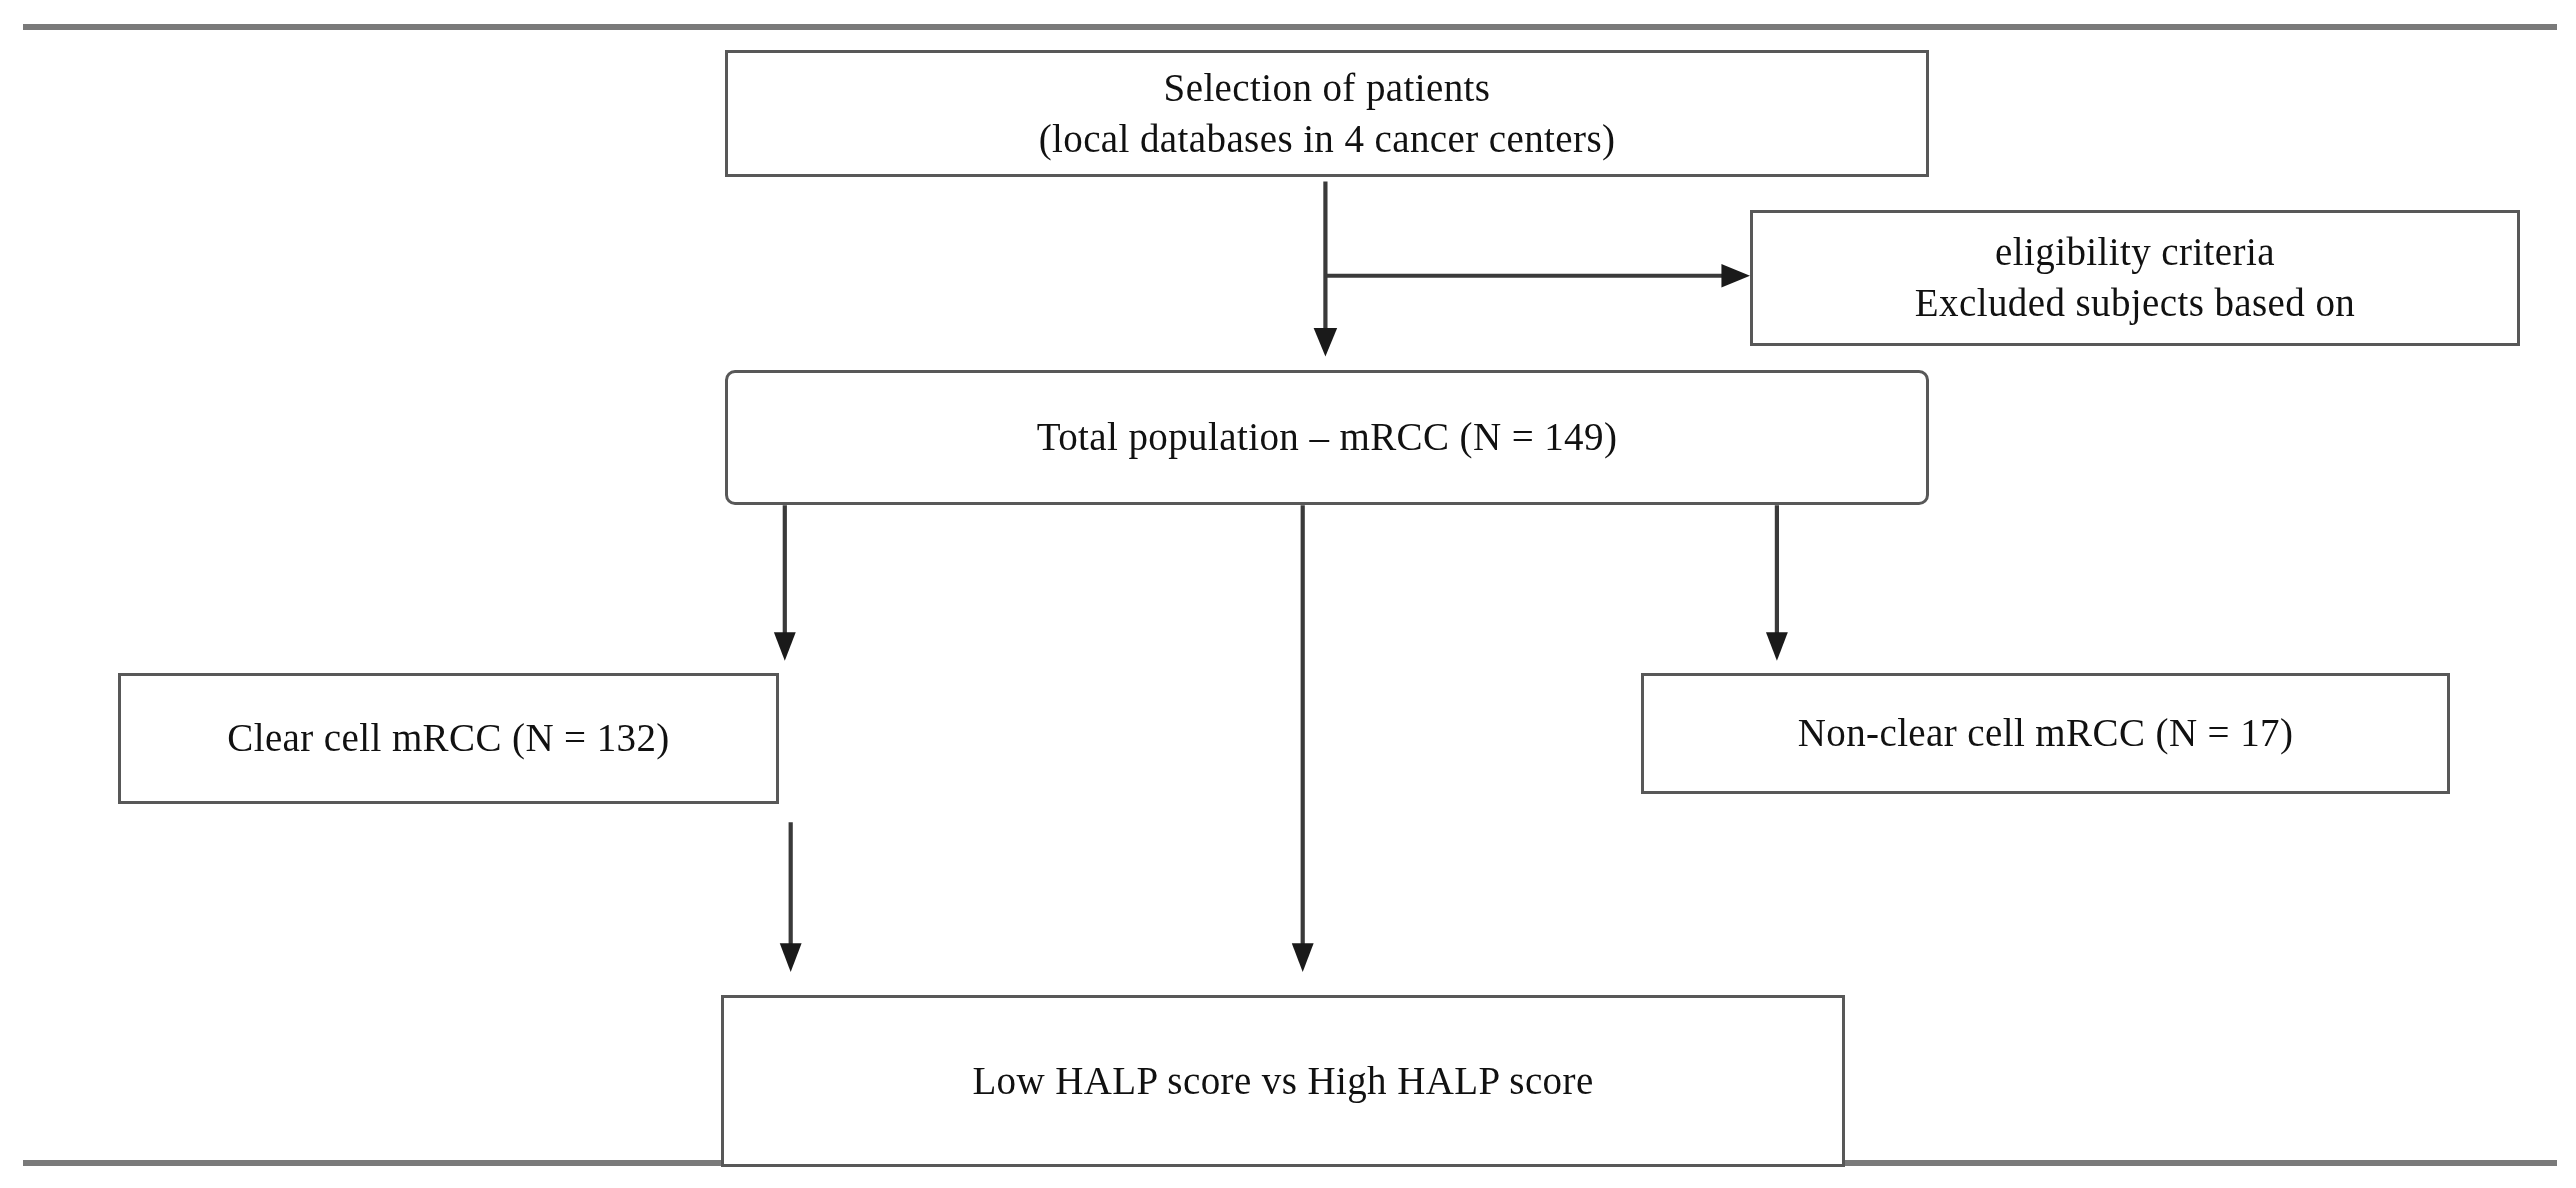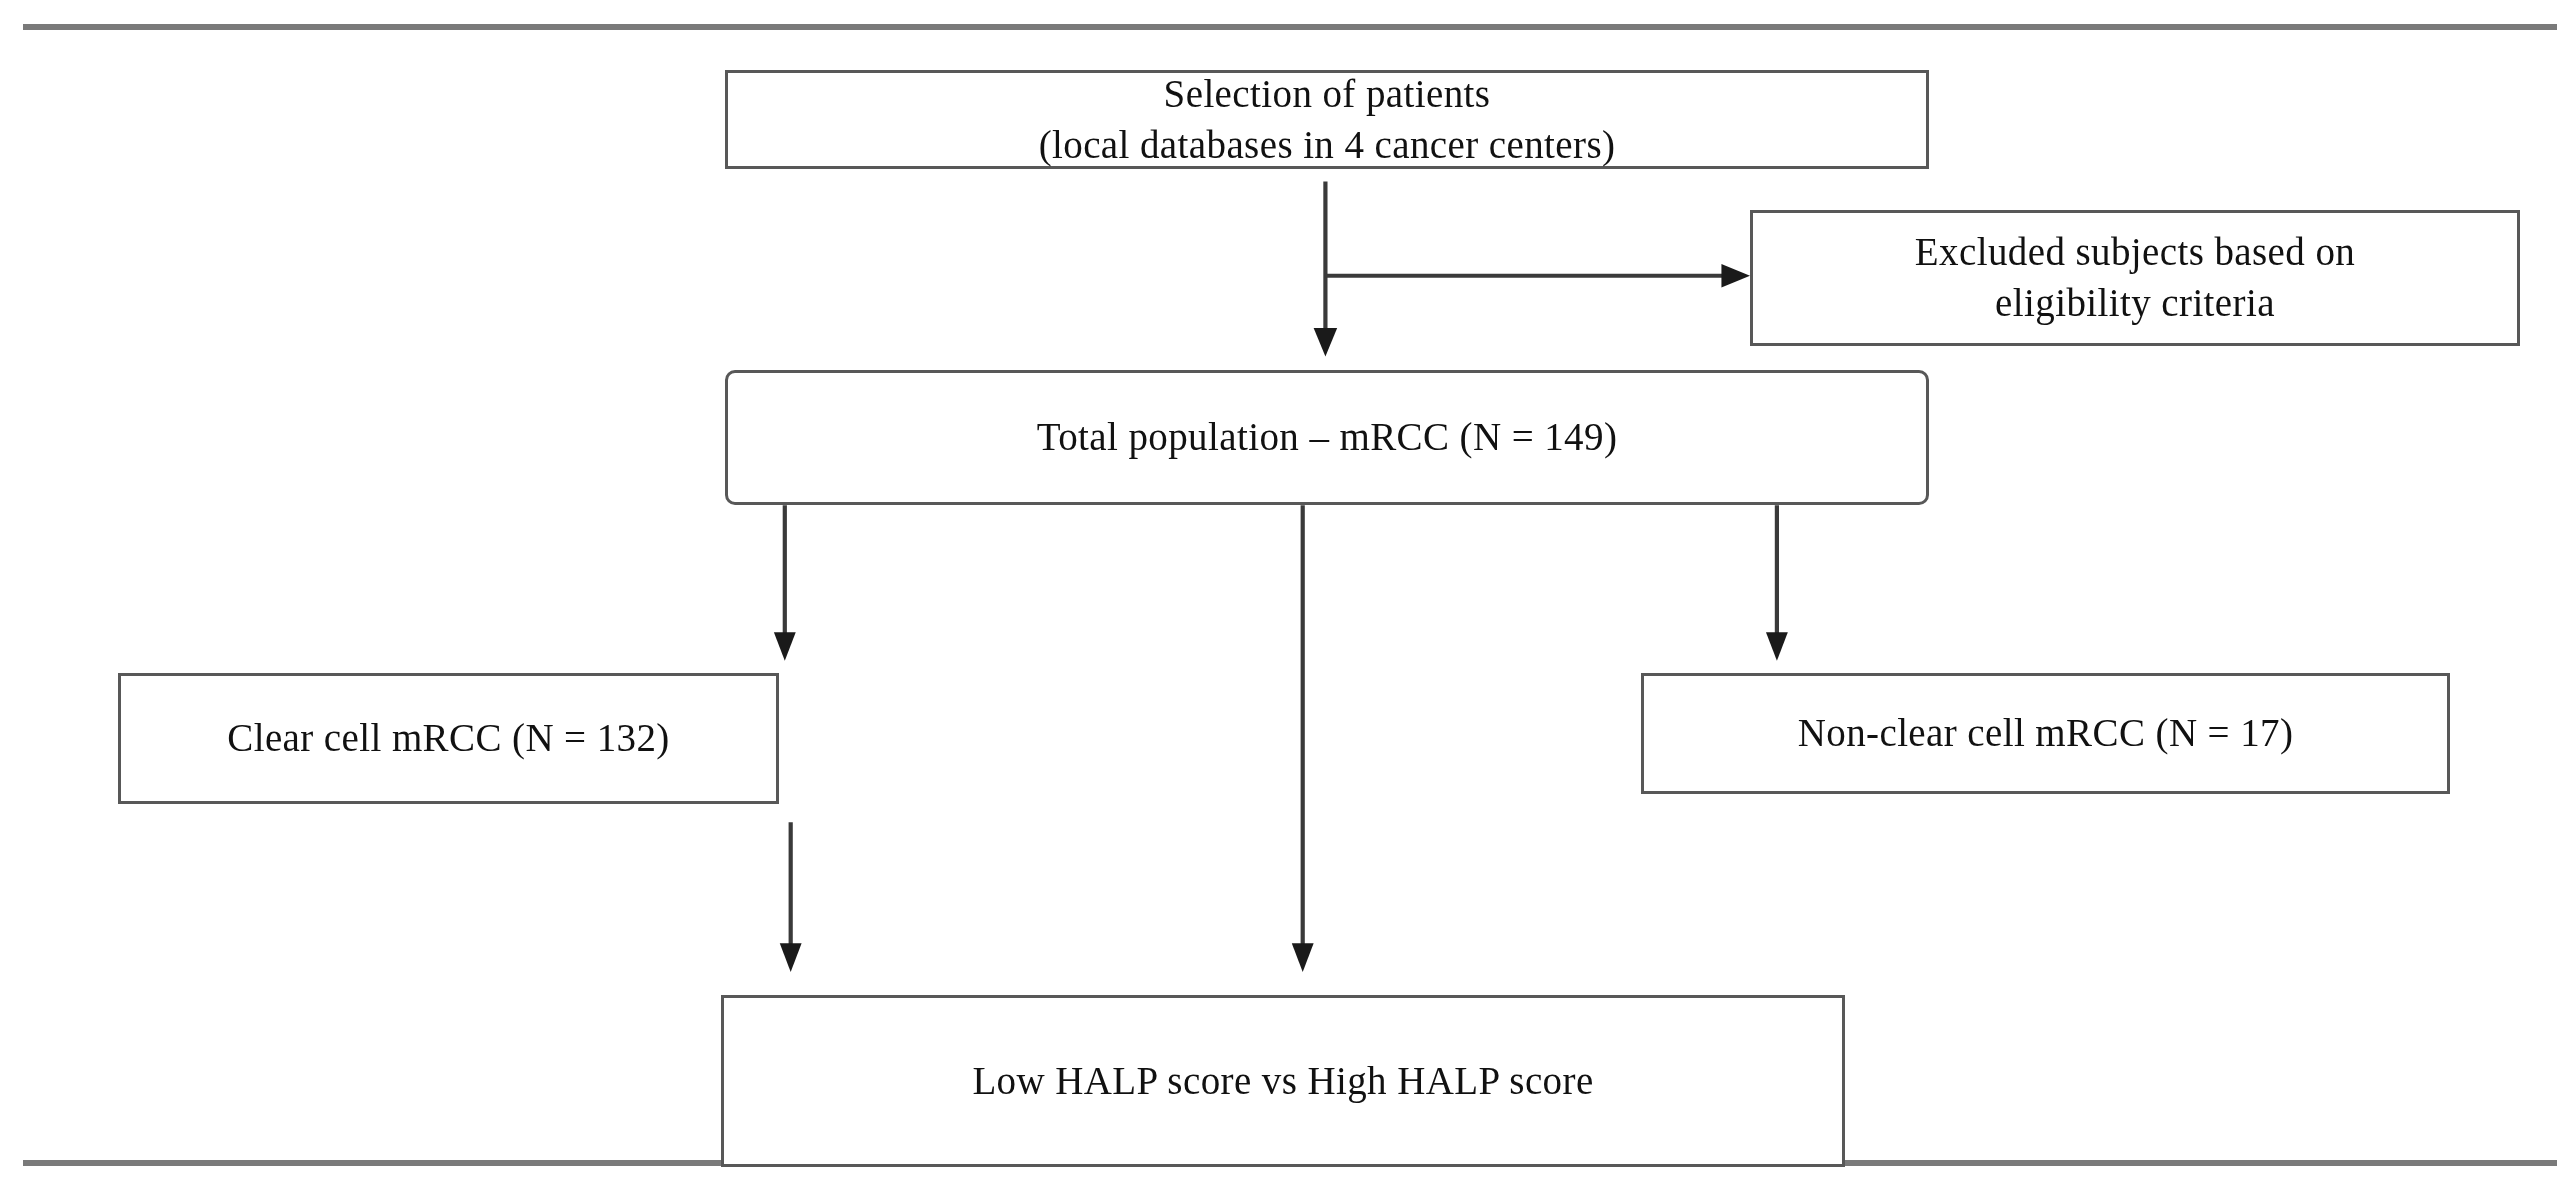--- a/index.html
+++ b/index.html
@@ -38,21 +38,21 @@
     justify-content: center;
     text-align: center;
     color: #111111;
     line-height: 1.30;
     letter-spacing: 0.4px;
     font-size: 39px;
     padding: 3.4px 8.4px;
   }
   .node .line { display: block; white-space: nowrap; }
 
-  #node-selection   { left: 725px;  top: 50px;   width: 1204px; height: 99px; margin-top: 20px; }
+  #node-selection   { left: 725px;  top: 50px;   width: 1204px; height: 127px; }
   #node-excluded    { left: 1750px; top: 210px;  width: 770px;  height: 136px; }
   #node-total       { left: 725px;  top: 370px;  width: 1204px; height: 135px; border-radius: 10px; }
   #node-clearcell   { left: 118px;  top: 673px;  width: 661px;  height: 131px; }
   #node-nonclear    { left: 1641px; top: 673px;  width: 809px;  height: 121px; }
   #node-halp        { left: 721px;  top: 984px; width: 1124px; height: 172px; margin-top: 11px; }
 
   
   #connectors {
     position: absolute;
     left: 0; top: 0;
@@ -94,22 +94,22 @@
 
   <div class="node" id="node-selection">
     <div>
       <span class="line">Selection of patients</span>
       <span class="line">(local databases in 4 cancer centers)</span>
     </div>
   </div>
 
   <div class="node" id="node-excluded">
     <div>
+      <span class="line">eligibility criteria</span>
       <span class="line">Excluded subjects based on</span>
-      <span class="line">eligibility criteria</span>
     </div>
   </div>
 
   <div class="node" id="node-total">
     <div>
       <span class="line">Total population – mRCC (N = 149)</span>
     </div>
   </div>
 
   <div class="node" id="node-clearcell">

